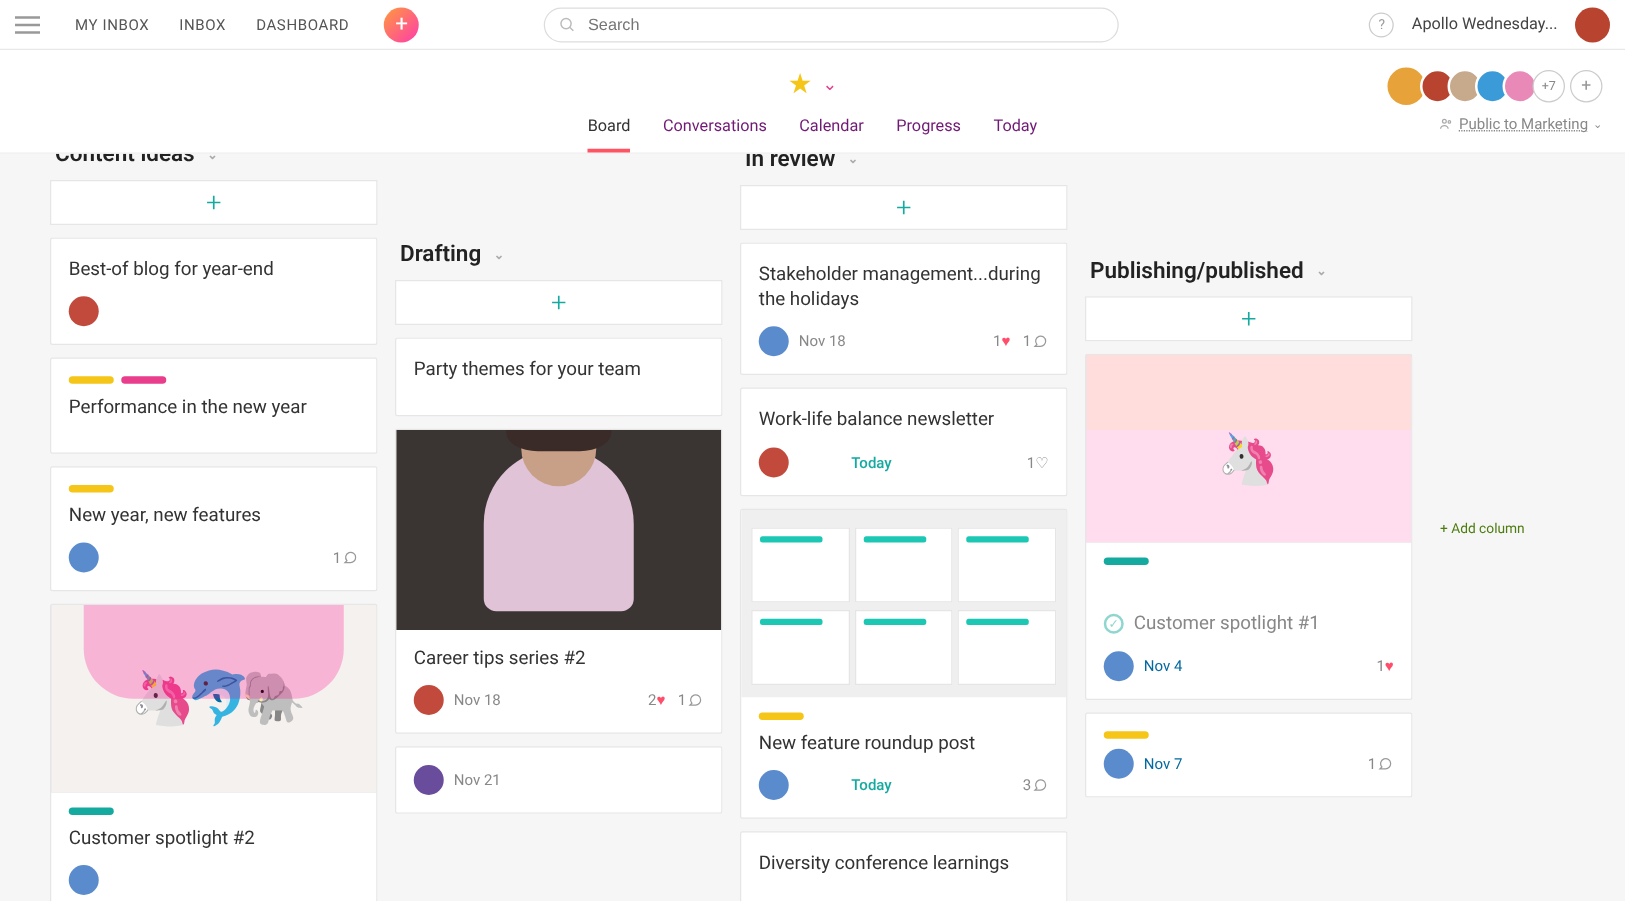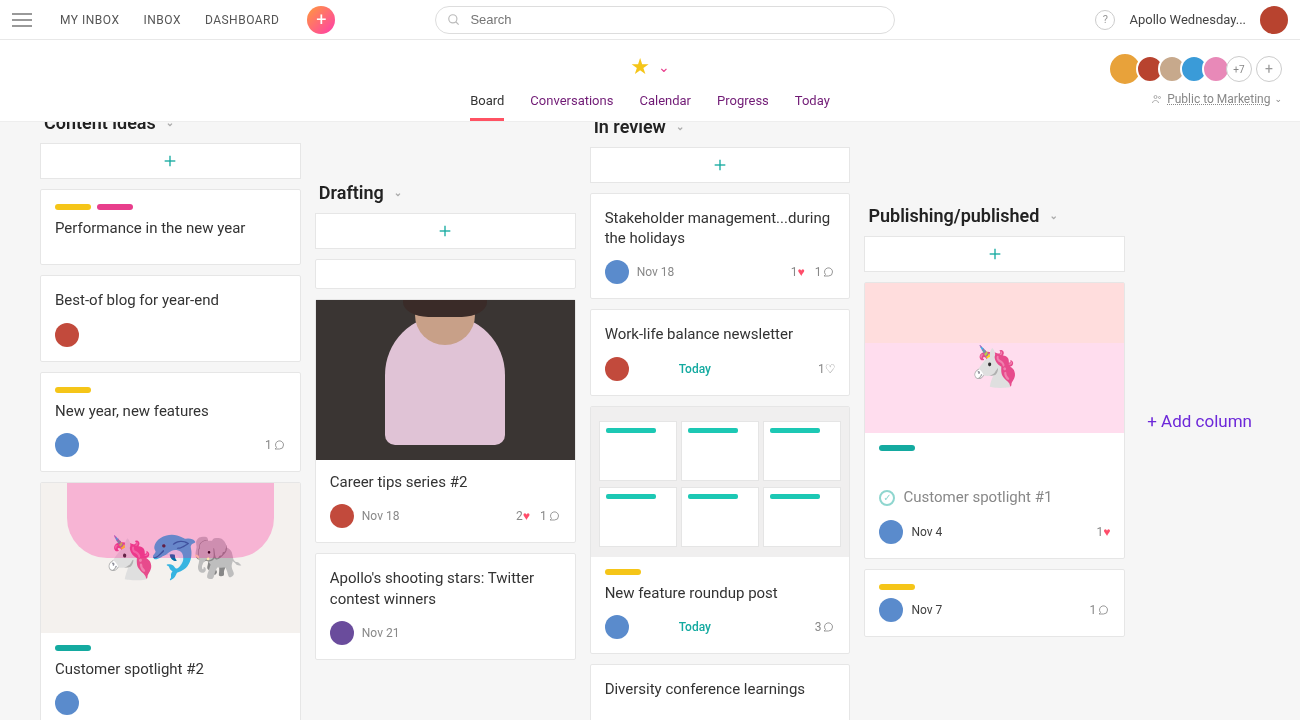--- a/index.html
+++ b/index.html
@@ -39,30 +39,30 @@
 .add-card svg { stroke:#14aaa0; }
 .cards { display:flex; flex-direction:column; gap:10px; overflow-y:auto;}
 .card { background:#fff; border:1px solid #e6e6e6; border-radius:2px; padding:14px; cursor:pointer;}
 .tags { display:flex; gap:6px; margin-bottom:8px;}
 .tag { width:36px; height:6px; border-radius:3px;}
 .card-title { font-size:15px; color:#333; line-height:1.35; margin-bottom:12px;}
 .card-footer { display:flex; align-items:center; gap:8px;}
 .sm-av { width:24px; height:24px; border-radius:50%; flex-shrink:0;}
 .due { font-size:12px; color:#888;}
 .due.today { color:#14aaa0; font-weight:500;margin-left:42px;}
-.due.red { color:#404040;}
+.due.red { color:#0369a1;}
 .meta { margin-left:auto; display:flex; align-items:center; gap:10px; color:#888; font-size:12px;}
 .meta .heart { color:#ff4d6a;}
 .card-image { margin:-14px -14px 12px -14px; height:150px; background:#ddd; display:flex; align-items:center; justify-content:center; overflow:hidden;}
 .card-image.tall { height:160px;}
 .check-circ { width:16px; height:16px; border-radius:50%; border:2px solid #8fd6cf; display:inline-flex; align-items:center; justify-content:center; margin-right:4px;}
 .check-circ::after { content:"✓"; font-size:10px; color:#8fd6cf;}
 .title-row { display:flex; align-items:center; gap:4px; margin-bottom:12px;margin-top:36px;}
 .title-row .card-title { margin-bottom:0; color:#888;}
-.add-column { font-size:17px; color:#6d28d9; padding:4px 8px; cursor:pointer; white-space:nowrap;}
+.add-column { font-size:11px; color:#4d7c0f; padding:4px 8px; cursor:pointer; white-space:nowrap;}
 
 .illus-stage { width:100%; height:100%; background: linear-gradient(#fdd 40%, #fde 40%); position:relative;}
 .unicorn { position:absolute; left:50%; top:55%; transform:translate(-50%,-50%); font-size:40px;}
 .illus-dash { width:100%; height:100%; background:#f0efef; display:grid; grid-template-columns:1fr 1fr 1fr; gap:4px; padding:14px 8px 8px;}
 .mini-card { background:#fff; border:1px solid #e5e5e5; height:60px; position:relative;}
 .mini-card::before { content:""; position:absolute; left:6px; top:6px; width:50px; height:5px; background:#1cc8b4; border-radius:2px;}
 .photo { width:100%; height:100%; background:#3a3533; display:flex; align-items:center; justify-content:center;}
 .person { width:120px; height:130px; background:#e0c3d6; border-radius:60px 60px 10px 10px; position:relative;}
 .person::before { content:""; position:absolute; top:-30px; left:30px; width:60px; height:60px; background:#c8a088; border-radius:50%;}
 .person::after { content:""; position:absolute; top:-48px; left:18px; width:84px; height:50px; background:#3a2b28; border-radius:50% 50% 30% 30%;}
@@ -135,32 +135,32 @@
     <div class="column">
       <div class="col-header">Content ideas<span class="col-caret">⌄</span></div>
   <div class="add-card">
         <svg width="16" height="16" viewBox="0 0 24 24" fill="none" stroke-width="2">
           <line x1="12" y1="4" x2="12" y2="20"></line>
           <line x1="4" y1="12" x2="20" y2="12"></line>
         </svg>
       </div>
   <div class="cards">
         <div class="card">
+          <div class="card-title">Best-of blog for year-end</div>
+          <div class="card-footer">
+            <div class="sm-av" style="background:#c24a3c"></div>
+            <div class="meta"></div>
+          </div>
+        </div>
+        <div class="card">
           <div class="tags">
             <span class="tag" style="background:#f5c518"></span>
             <span class="tag" style="background:#e83e8c"></span>
           </div>
           <div class="card-title">Performance in the new year</div>
-        </div>
-        <div class="card">
-          <div class="card-title">Best-of blog for year-end</div>
-          <div class="card-footer">
-            <div class="sm-av" style="background:#c24a3c"></div>
-            <div class="meta"></div>
-          </div>
         </div>
         <div class="card">
           <div class="tags">
             <span class="tag" style="background:#f5c518"></span>
           </div>
           <div class="card-title">New year, new features</div>
           <div class="card-footer">
             <div class="sm-av" style="background:#5a8bcc"></div>
             <div class="meta">
               <span>1<svg width="14" height="12" viewBox="0 0 24 24" fill="none" stroke="#999" stroke-width="2" style="vertical-align:-2px">
@@ -190,41 +190,41 @@
     <div class="column">
       <div class="col-header">Drafting<span class="col-caret">⌄</span></div>
   <div class="add-card">
         <svg width="16" height="16" viewBox="0 0 24 24" fill="none" stroke-width="2">
           <line x1="12" y1="4" x2="12" y2="20"></line>
           <line x1="4" y1="12" x2="20" y2="12"></line>
         </svg>
       </div>
   <div class="cards">
         <div class="card">
+          <div class="card-title">Party themes for your team</div>
         </div>
         <div class="card">
           <div class="card-image tall">
             <div class="photo">
               <div class="person"></div>
             </div>
           </div>
           <div class="card-title">Career tips series #2</div>
           <div class="card-footer">
             <div class="sm-av" style="background:#c24a3c"></div>
             <span class="due ">Nov 18</span>
             <div class="meta">
               <span>2<span class="heart">♥</span></span>
               <span>1<svg width="14" height="12" viewBox="0 0 24 24" fill="none" stroke="#999" stroke-width="2" style="vertical-align:-2px">
                   <path d="M21 12a8 8 0 01-8 8H4l3-3a8 8 0 1114-5z"></path>
                 </svg></span>
             </div>
           </div>
         </div>
         <div class="card">
-          <div class="card-title">Apollo's shooting stars: Twitter contest winners</div>
           <div class="card-footer">
             <div class="sm-av" style="background:#6a4c9c"></div>
             <span class="due ">Nov 21</span>
             <div class="meta"></div>
           </div>
         </div>
       </div>
     </div>
     <div class="column">
       <div class="col-header">In review<span class="col-caret">⌄</span></div>

